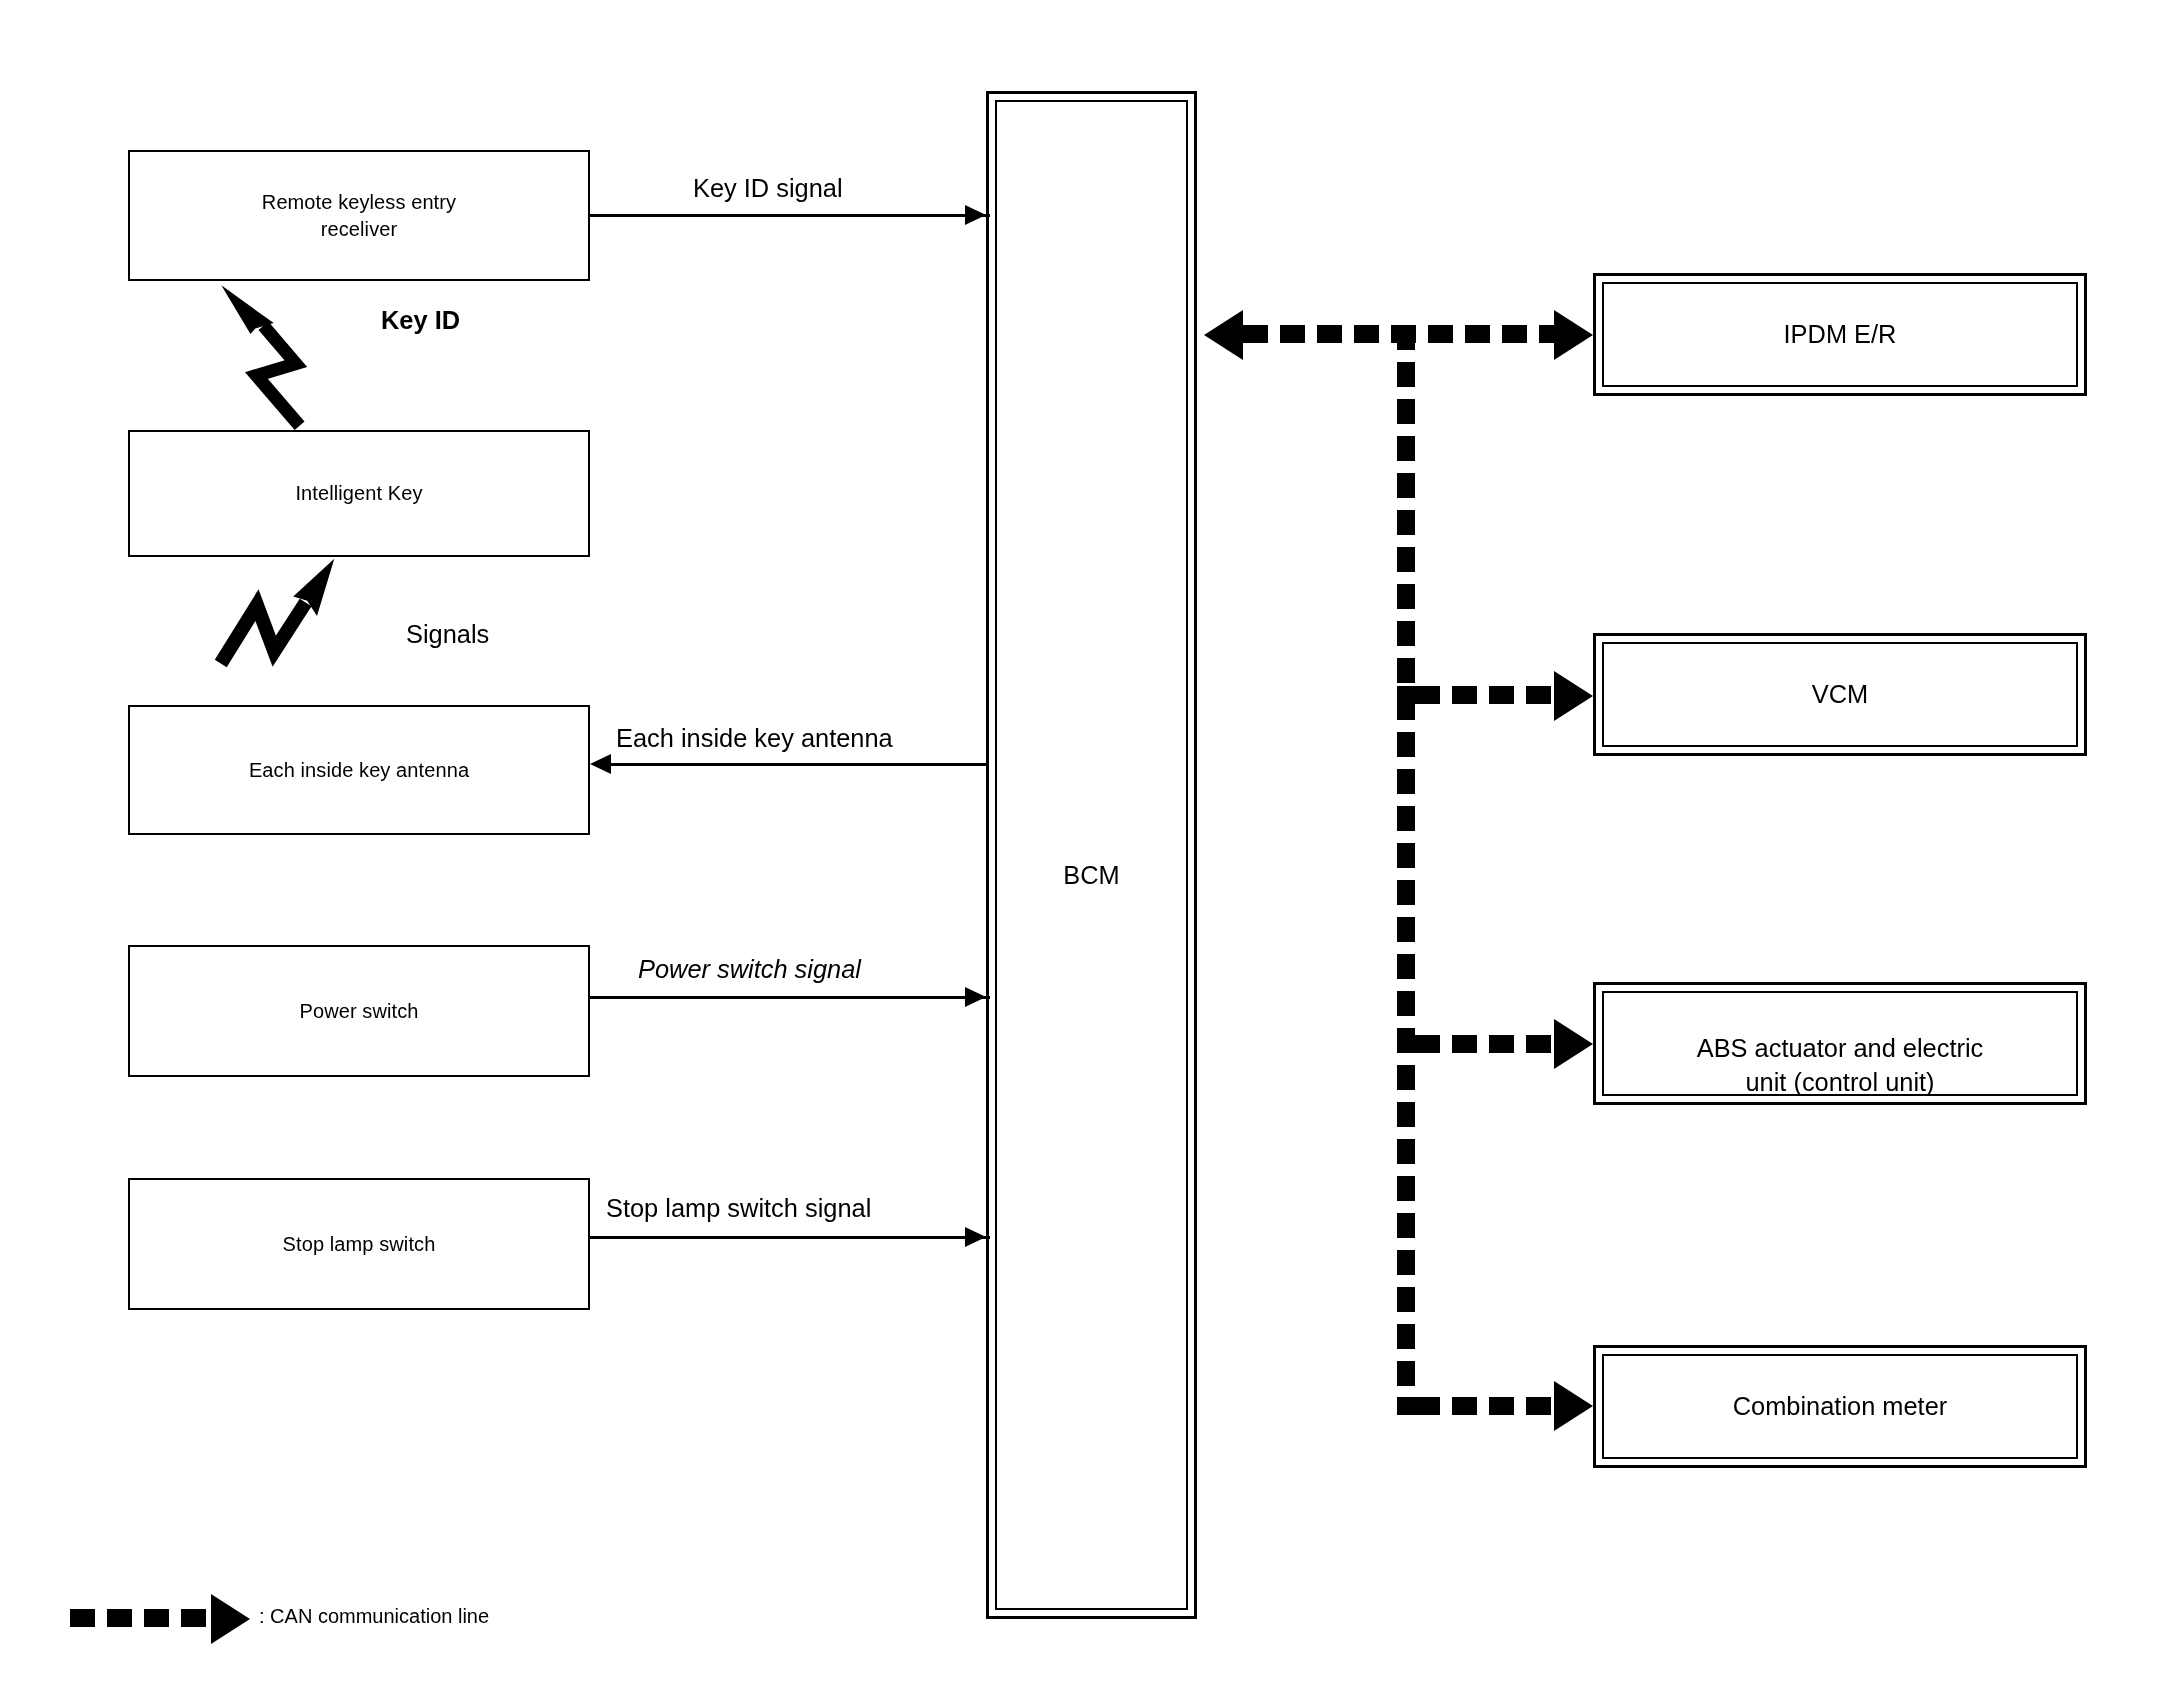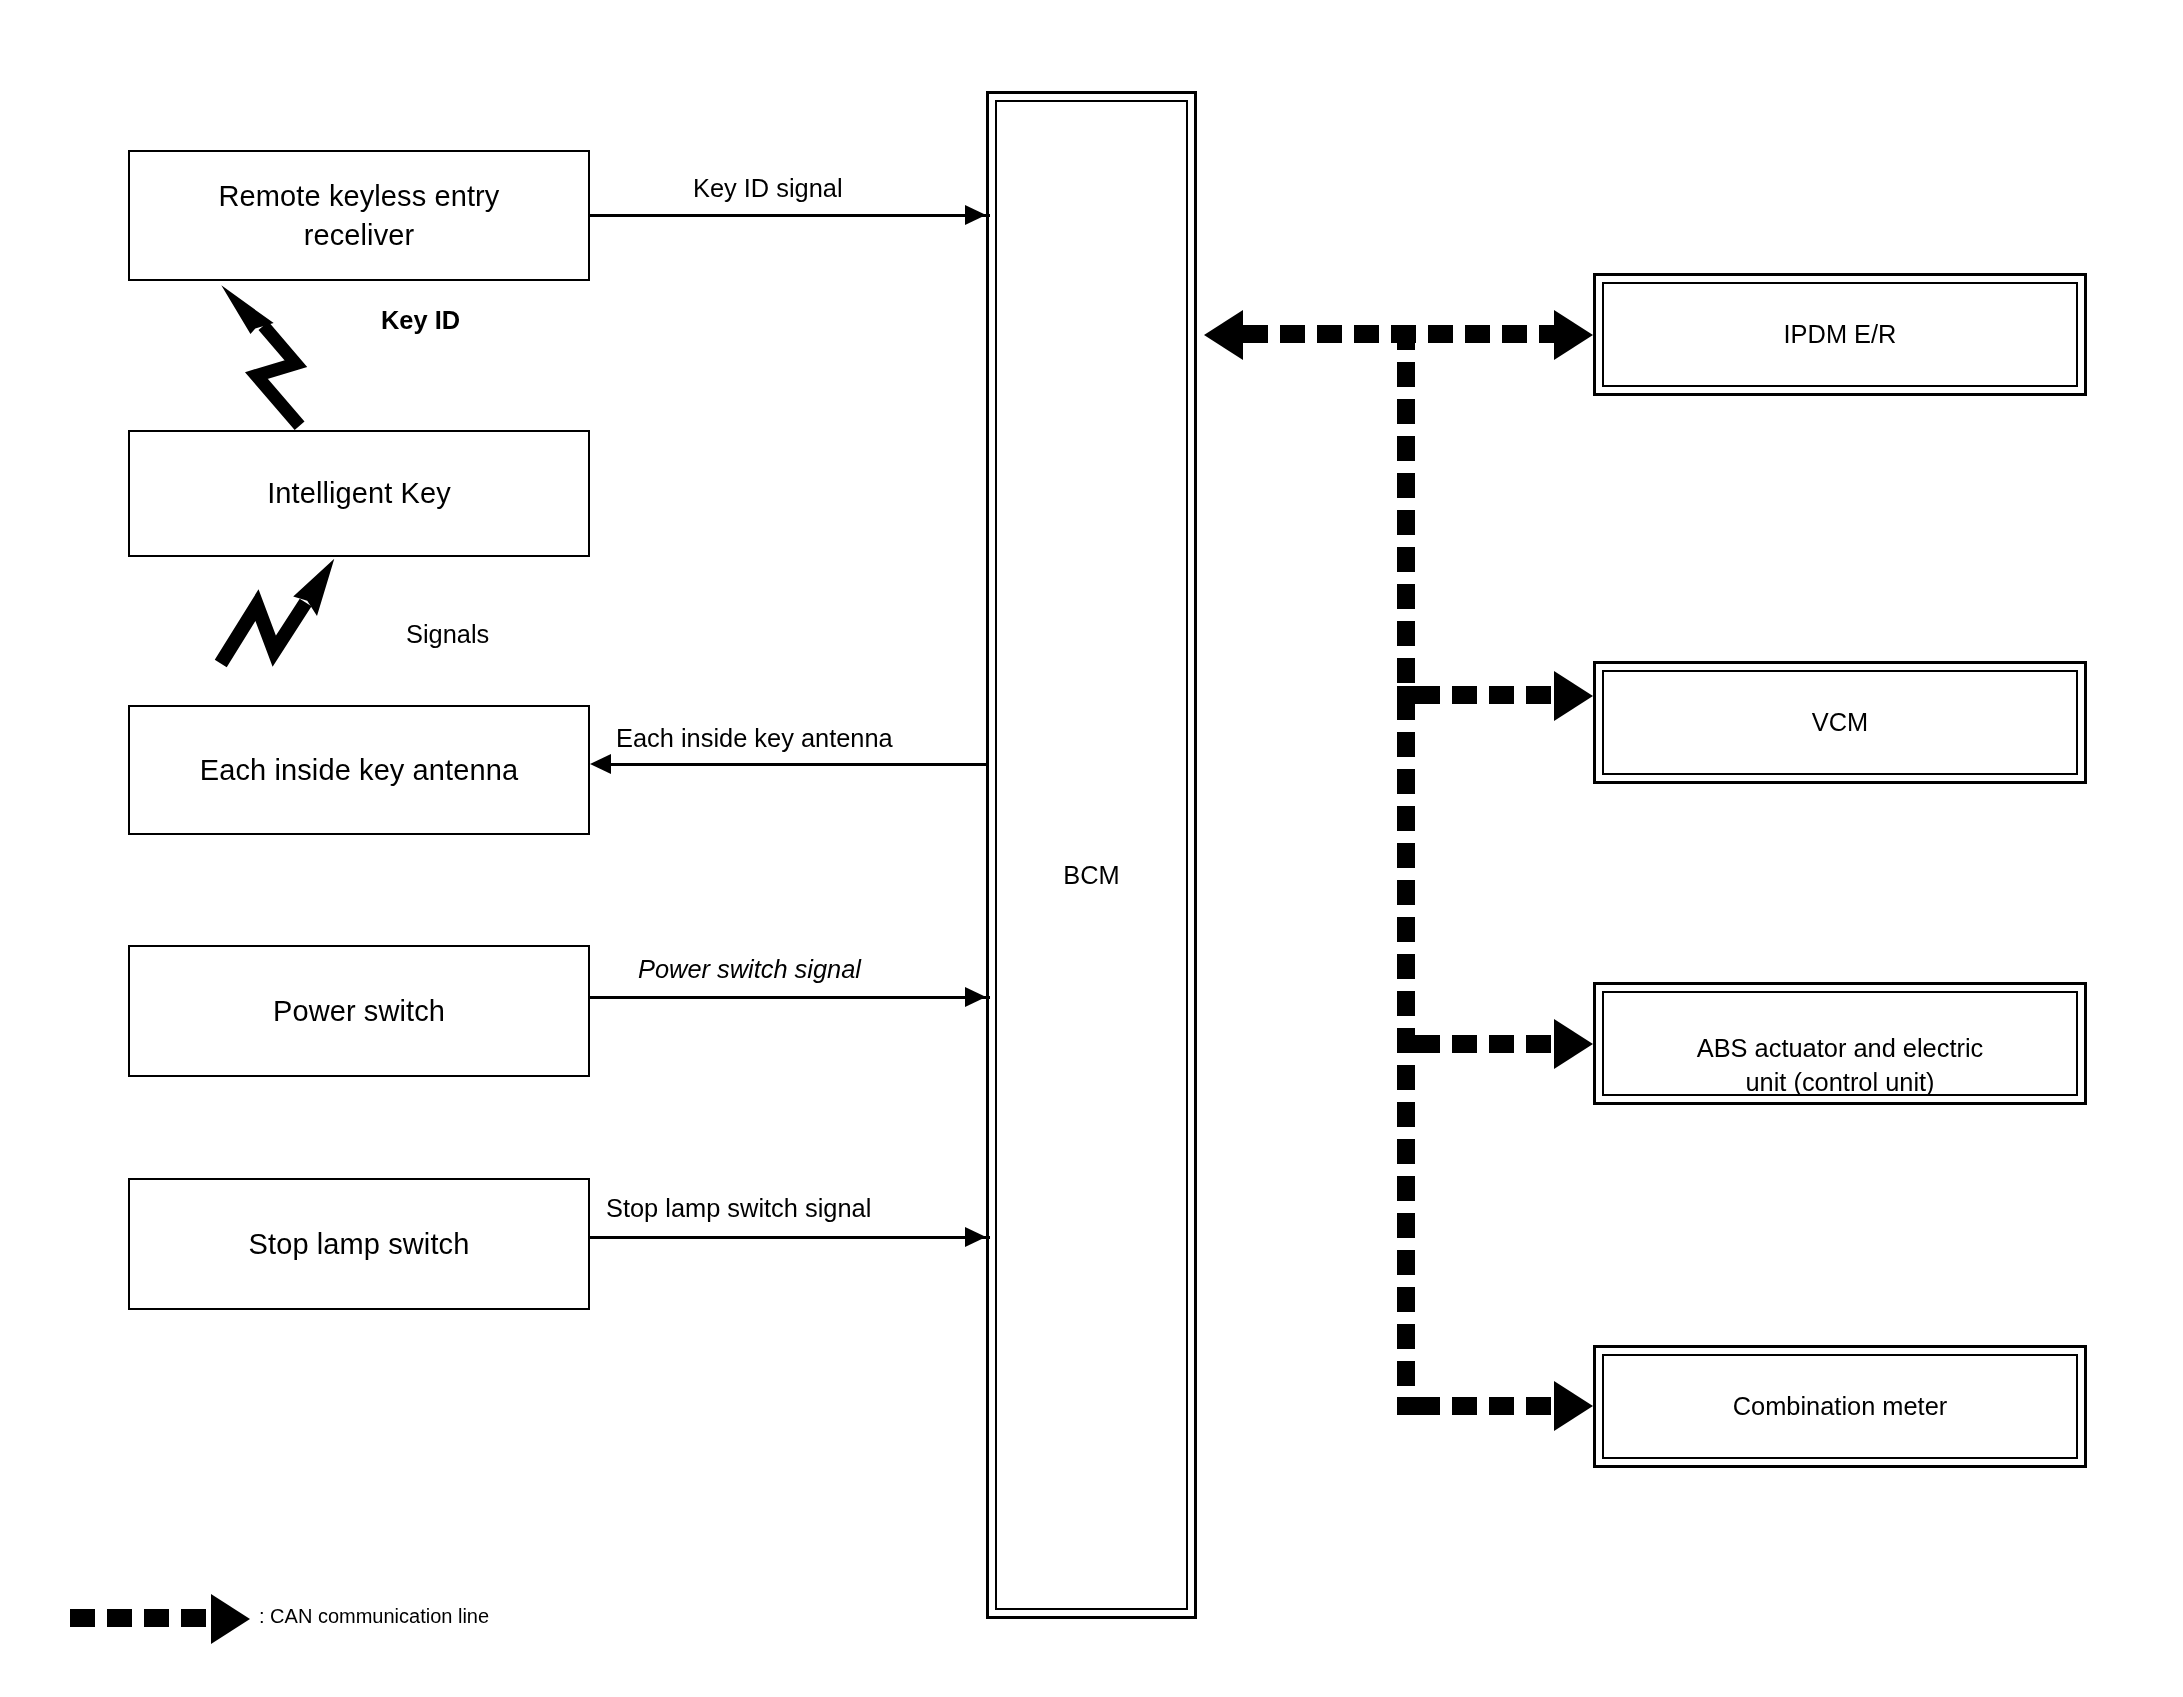--- a/index.html
+++ b/index.html
@@ -25,21 +25,21 @@
     position: absolute;
     box-sizing: border-box;
     border: 2.7px solid #000;
     background: #fff;
     display: flex;
     align-items: center;
     justify-content: center;
     text-align: center;
   }
   .box .label {
-    font-size: 29px;
+    font-size: 20px;
     line-height: 1.32;
     letter-spacing: 0.1px;
     padding: 0 7.6px;
   }
 
   
   .dbox {
     position: absolute;
     box-sizing: border-box;
     border: 3.2px solid #000;
@@ -172,21 +172,21 @@
       <span class="label">BCM</span>
     </div>
   </div>
 
   <div class="dbox" id="box-ipdm" style="left:1593px; top:273px; width:494px; height:123px;">
     <div class="inner">
       <span class="label" style="white-space:pre-line;">IPDM E/R</span>
     </div>
   </div>
 
-  <div class="dbox" id="box-vcm" style="left:1593px; top:633px; width:494px; height:123px;margin-top:28px;">
+  <div class="dbox" id="box-vcm" style="left:1593px; top:633px; width:494px; height:123px;">
     <div class="inner">
       <span class="label" style="white-space:pre-line;">VCM</span>
     </div>
   </div>
 
   <div class="dbox" id="box-abs" style="left:1593px; top:982px; width:494px; height:123px;">
     <div class="inner">
       <span class="label" style="white-space:pre-line;margin-top:44px;">ABS actuator and electric
 unit (control unit)</span>
     </div>

